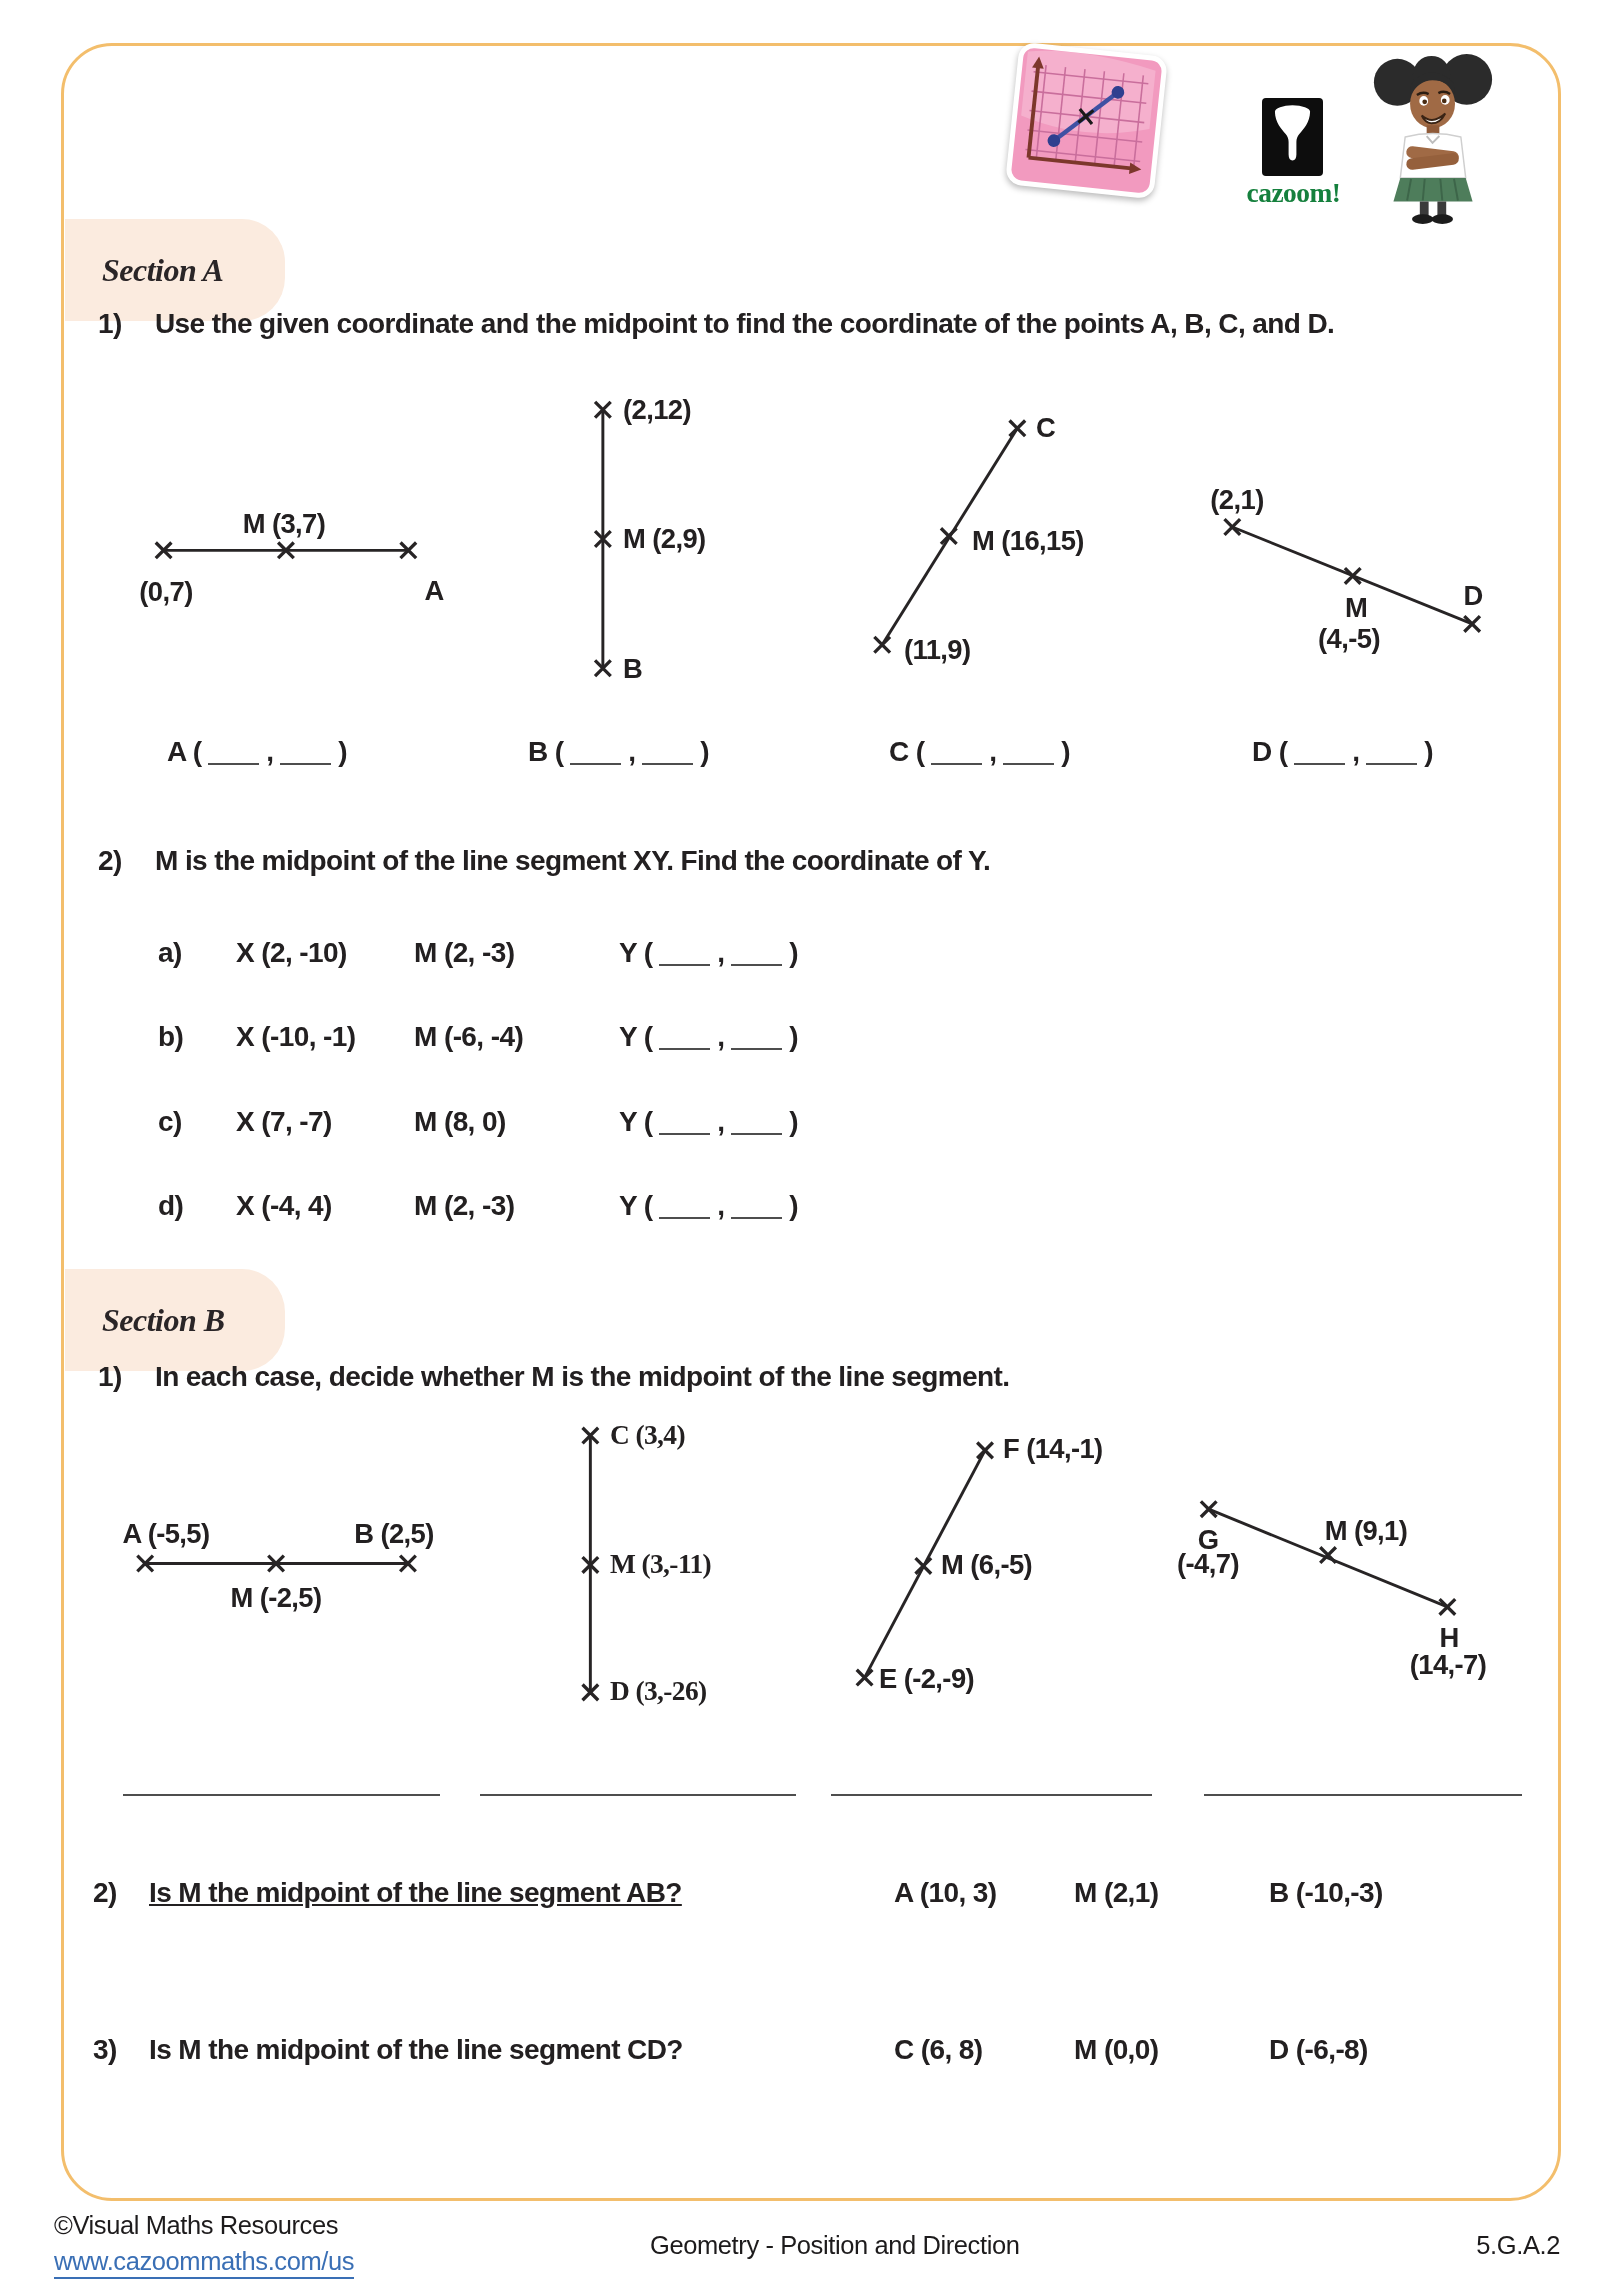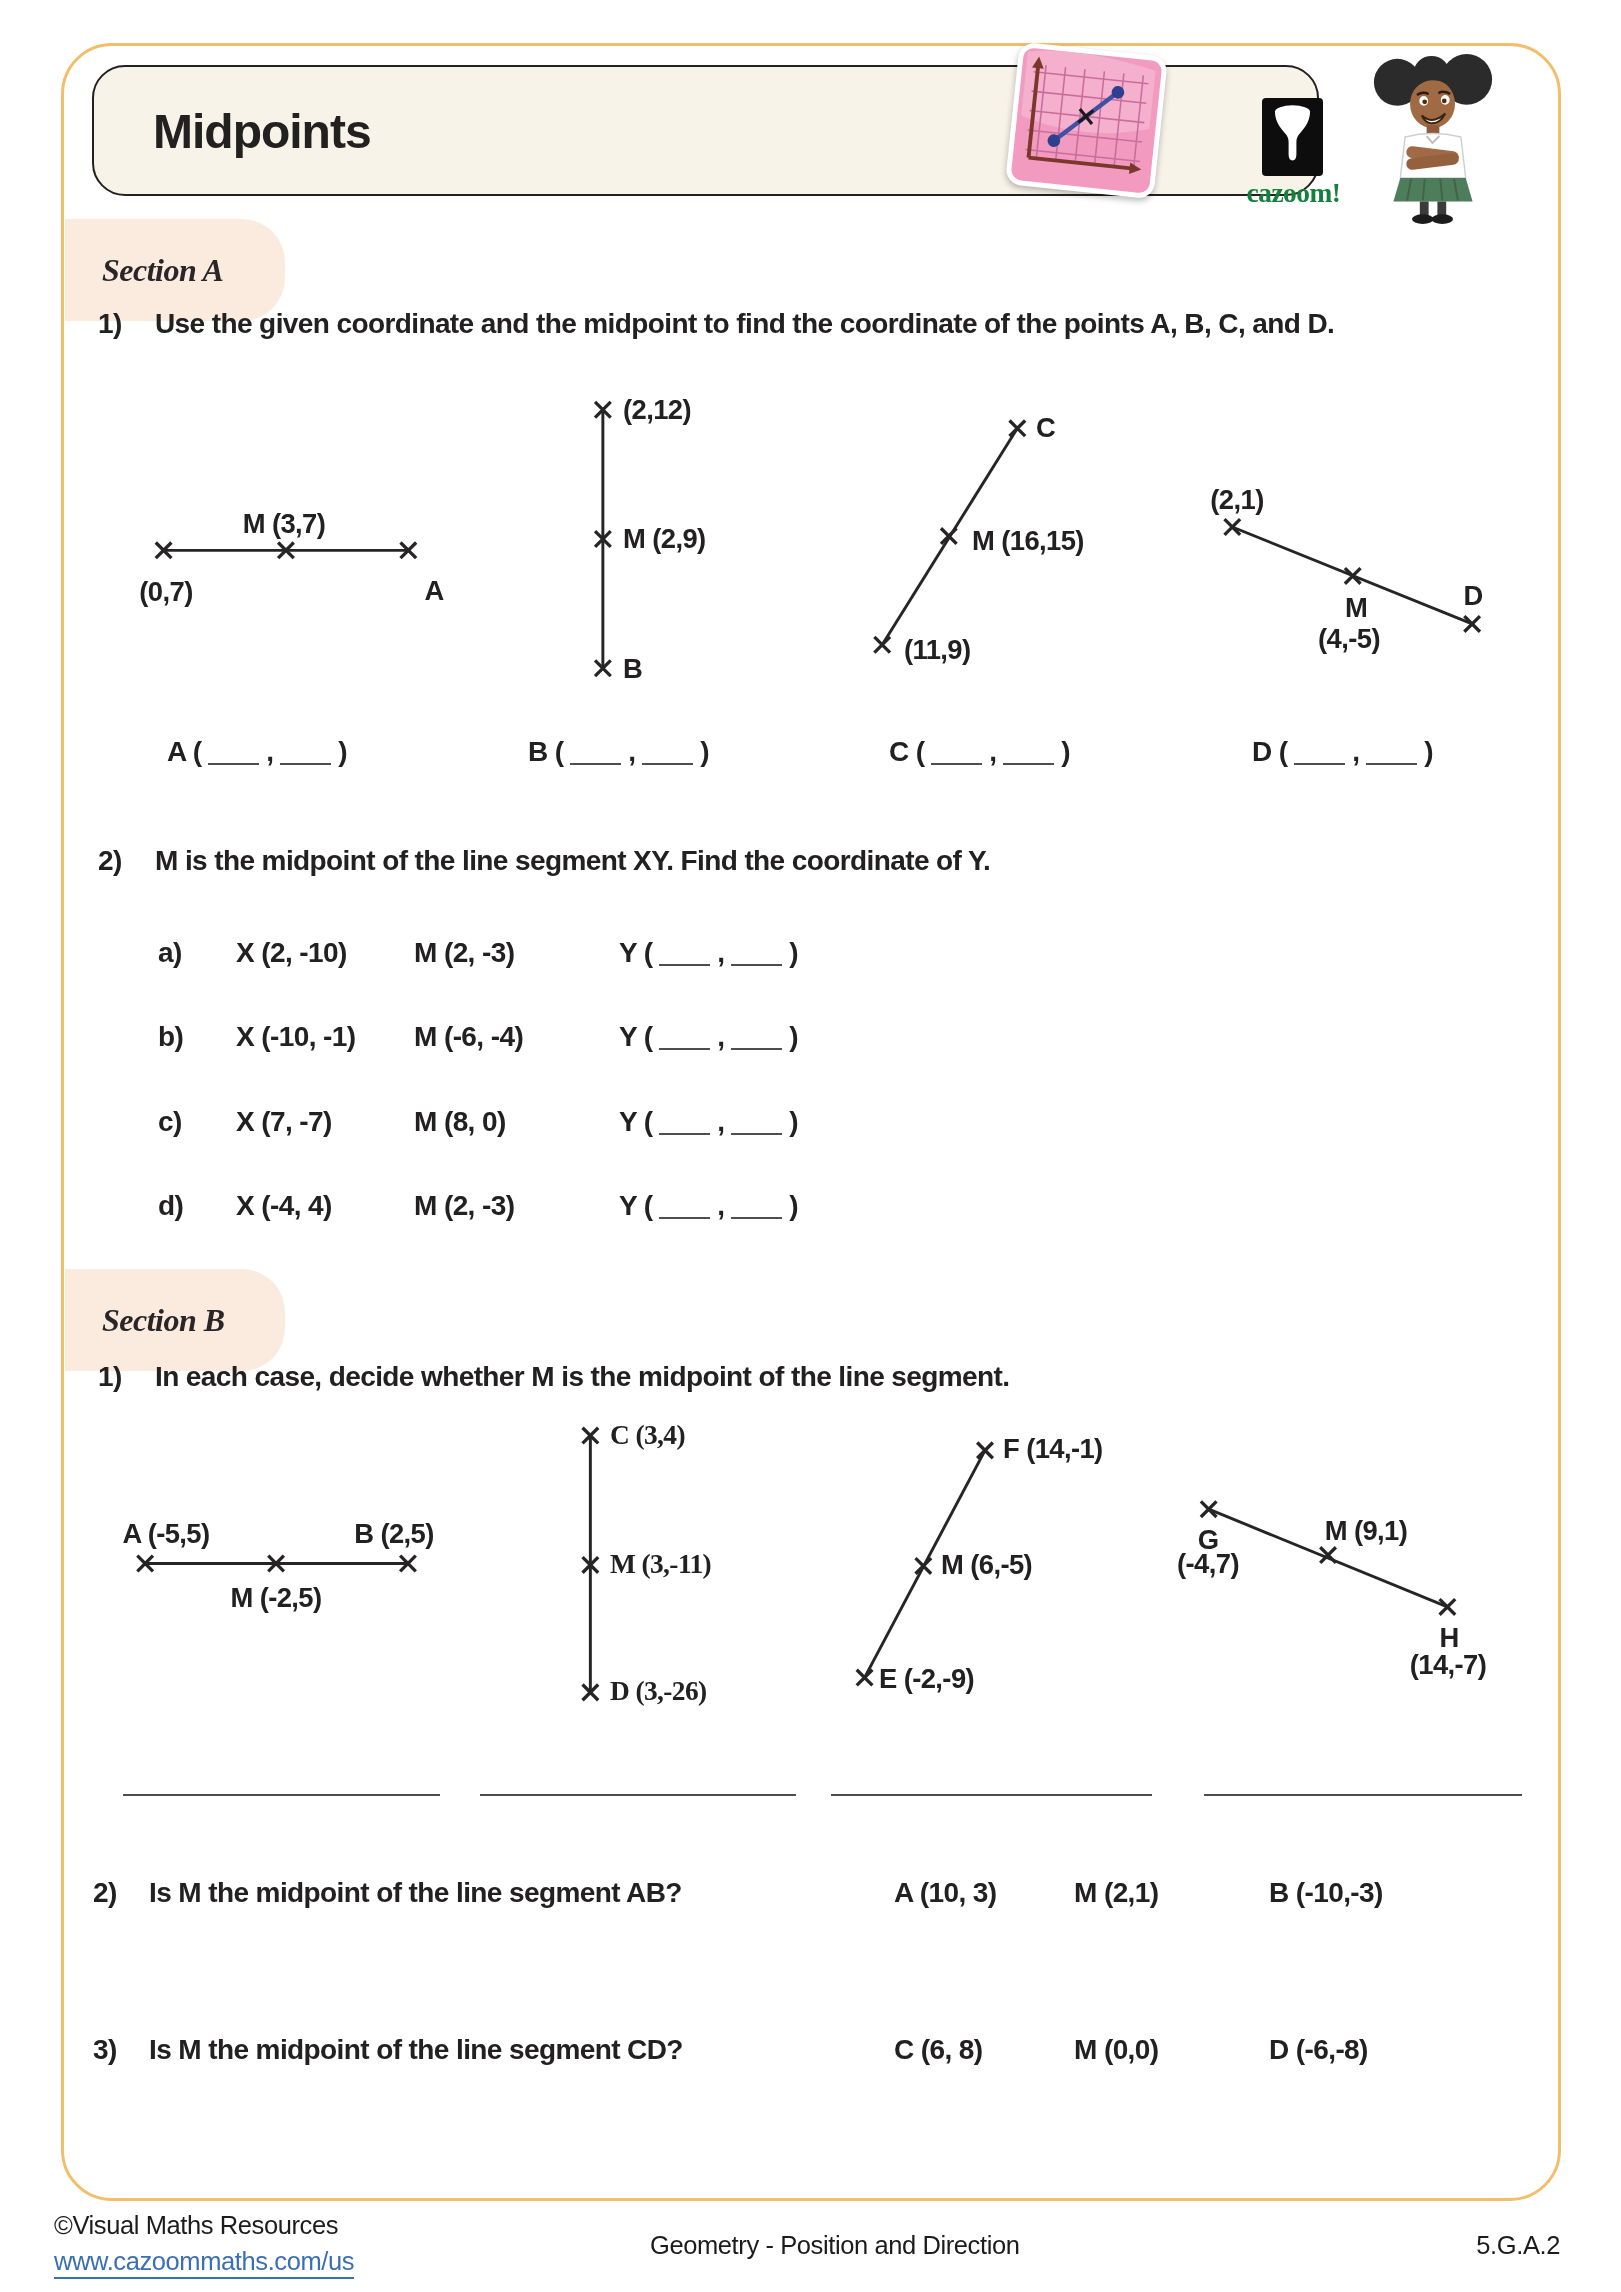--- a/index.html
+++ b/index.html
@@ -50,23 +50,20 @@
   .stroke { stroke:#272425; stroke-width:3; fill:none; }
   .cross  { stroke:#272425; stroke-width:3.4; fill:none; }
 </style>
 </head>
 <body>
 
 <div class="page">
 
   <div class="frame"></div>
 
-  <div class="titlebox">
-    <div class="title">Midpoints</div>
-  </div>
 
   <div class="pinkcard">
     <svg width="137" height="131" viewBox="0 0 140 134">
       <path d="M4 4 Q60 -6 136 10 L136 70 Q70 90 4 70 Z" fill="rgba(255,255,255,0.22)"></path>
       <g stroke="#C96E9C" stroke-width="1.6">
         <line x1="24" y1="16" x2="24" y2="112"></line>
           <line x1="44" y1="16" x2="44" y2="112"></line>
         <line x1="64" y1="16" x2="64" y2="112"></line>
           <line x1="84" y1="16" x2="84" y2="112"></line>
         <line x1="104" y1="16" x2="104" y2="112"></line>
@@ -283,21 +280,21 @@
     <span class="dlabel ctr" style="left:273px; top:168px;">H</span>
     <span class="dlabel ctr" style="left:272px; top:195px;">(14,-7)</span>
   </div>
 
   <div class="ansline" style="left:123px;  top:1794px; width:317px;"></div>
   <div class="ansline" style="left:480px;  top:1794px; width:316px;"></div>
   <div class="ansline" style="left:831px;  top:1794px; width:321px;"></div>
   <div class="ansline" style="left:1204px; top:1794px; width:318px;"></div>
 
   <span class="q" style="left:93px;  top:1878px;">2)</span>
-  <span class="q" style="left:149px; top:1878px;">Is M the midpoint of the line segment AB?</span>
+  <span class="q" style="left:149px; top:1878px;text-decoration:underline;">Is M the midpoint of the line segment AB?</span>
   <span class="q" style="left:894px;  top:1878px;">A (10, 3)</span>
   <span class="q" style="left:1074px; top:1878px;">M (2,1)</span>
   <span class="q" style="left:1269px; top:1878px;">B (-10,-3)</span>
 
   <span class="q" style="left:93px;  top:2035px;">3)</span>
   <span class="q" style="left:149px; top:2035px;">Is M the midpoint of the line segment CD?</span>
   <span class="q" style="left:894px;  top:2035px;">C (6, 8)</span>
   <span class="q" style="left:1074px; top:2035px;">M (0,0)</span>
   <span class="q" style="left:1269px; top:2035px;">D (-6,-8)</span>
 

